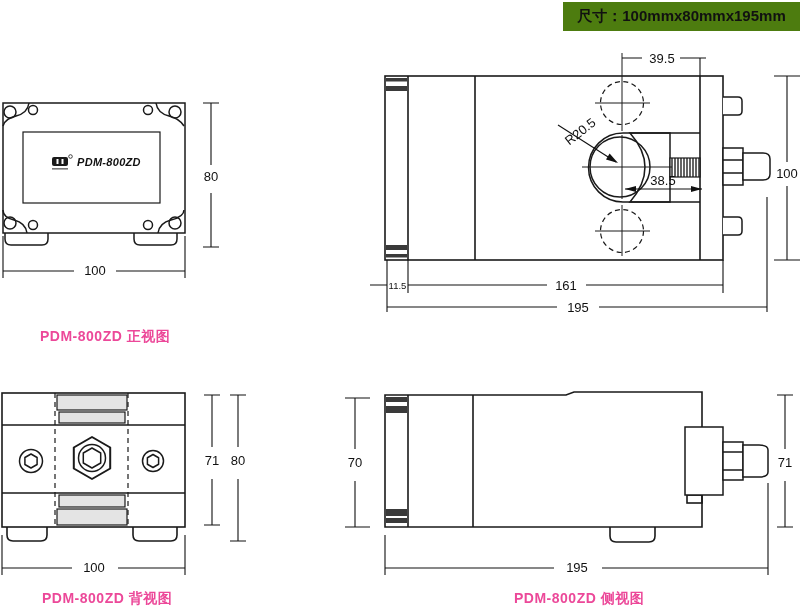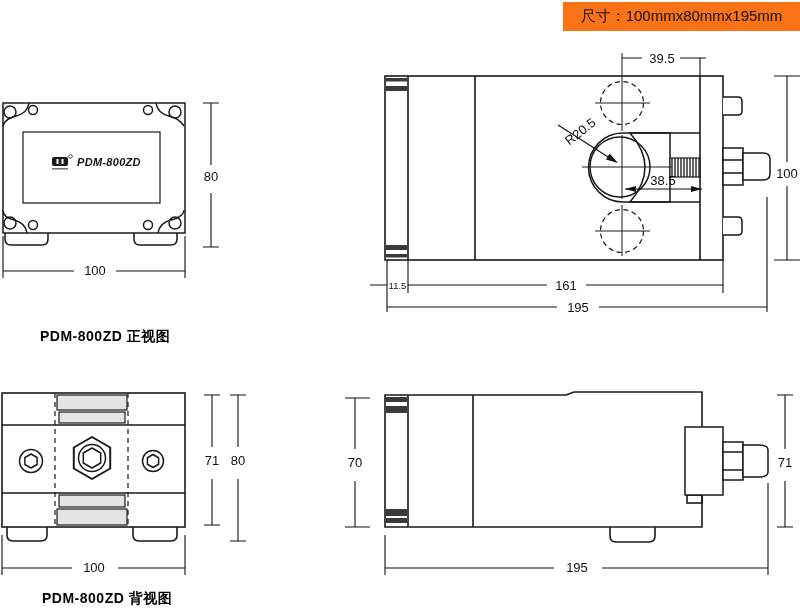--- a/index.html
+++ b/index.html
@@ -1,22 +1,22 @@
 <!DOCTYPE html>
 <html><head>
 <meta charset="utf-8">
 <style>
   html,body{margin:0;padding:0;background:#fff;}
   .canvas{position:relative;width:800px;height:610px;background:#fff;overflow:hidden;
           font-family:"Liberation Sans",sans-serif;color:#111;}
-  .header-badge{position:absolute;left:563px;top:2px;width:237px;height:29px;background:#f97316;
-          display:flex;align-items:center;justify-content:center;font-size:15px;font-weight:400;
+  .header-badge{position:absolute;left:563px;top:2px;width:237px;height:29px;background:#4d7c0f;
+          display:flex;align-items:center;justify-content:center;font-size:15px;font-weight:700;
           white-space:nowrap;}
   .view{position:absolute;}
-  .caption{position:absolute;font-size:14px;font-weight:700;letter-spacing:0.5px;white-space:nowrap;color:#000000;}
+  .caption{position:absolute;font-size:14px;font-weight:700;letter-spacing:0.5px;white-space:nowrap;color:#ec4899;}
   .dim{font-family:"Liberation Sans",sans-serif;font-size:13px;fill:#111;}
   .dim-sm{font-size:9.5px;}
   .model{font-family:"Liberation Sans",sans-serif;font-size:11px;font-weight:700;font-style:italic;
          fill:#111;letter-spacing:0.3px;}
 </style>
 </head>
 <body>
 
 <div class="canvas">
 
@@ -177,14 +177,15 @@
     </g>
     <g stroke="#111" stroke-width="1.1" fill="none">
       <path d="M5,13 H30 M5,142 H30 M15,13 V64 M15,96 V142"></path>
       <path d="M437,10 H453 M437,142 H453 M445,10 V64 M445,96 V142"></path>
       <path d="M45,150 V190 M428,98 V190 M45,183 H214 M262,183 H428"></path>
     </g>
     <text x="15" y="82" class="dim" text-anchor="middle">70</text>
     <text x="445" y="82" class="dim" text-anchor="middle">71</text>
     <text x="237" y="187" class="dim" text-anchor="middle">195</text>
   </svg>
+  <div class="caption" style="left:514px;top:590px">PDM-800ZD 侧视图</div>
 
 </div>
 
 </body></html>

